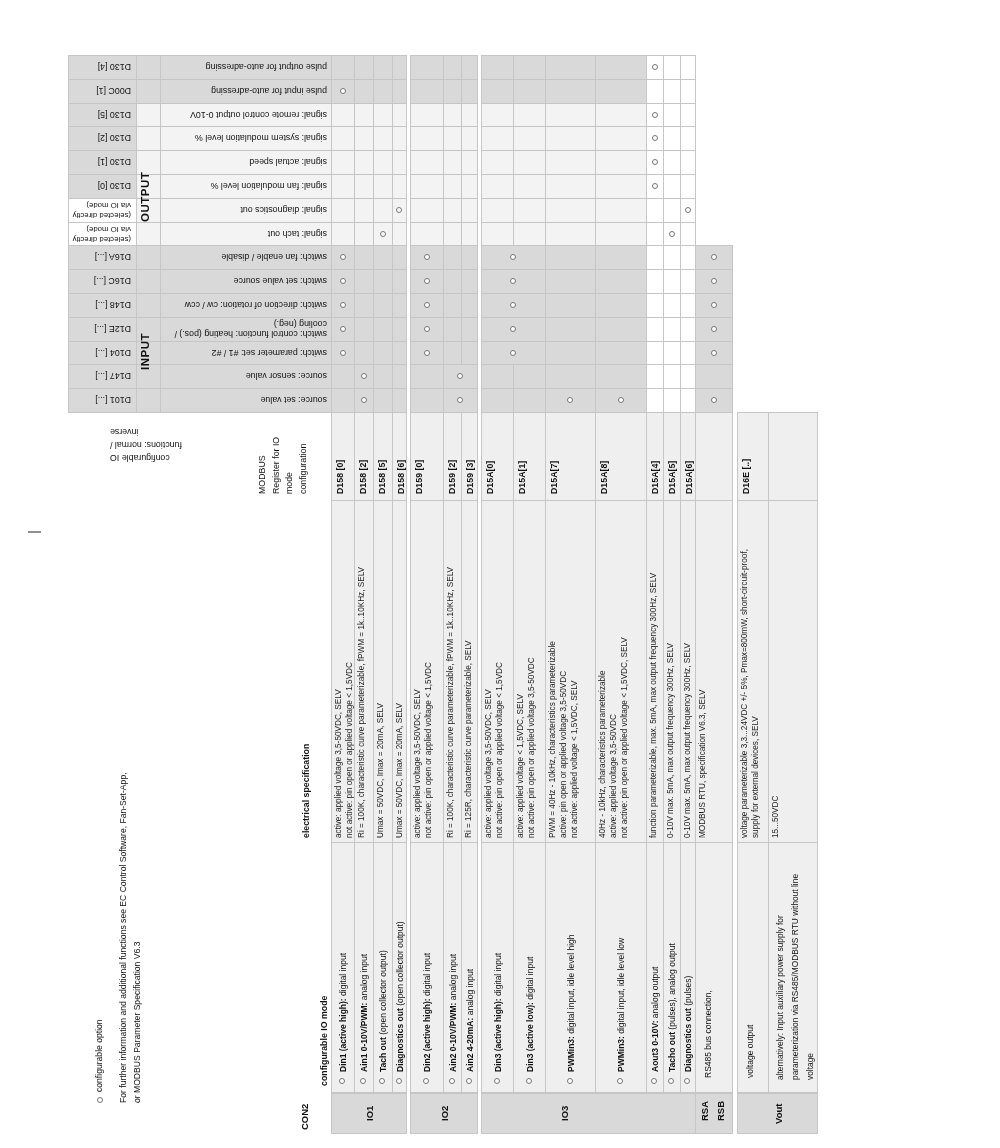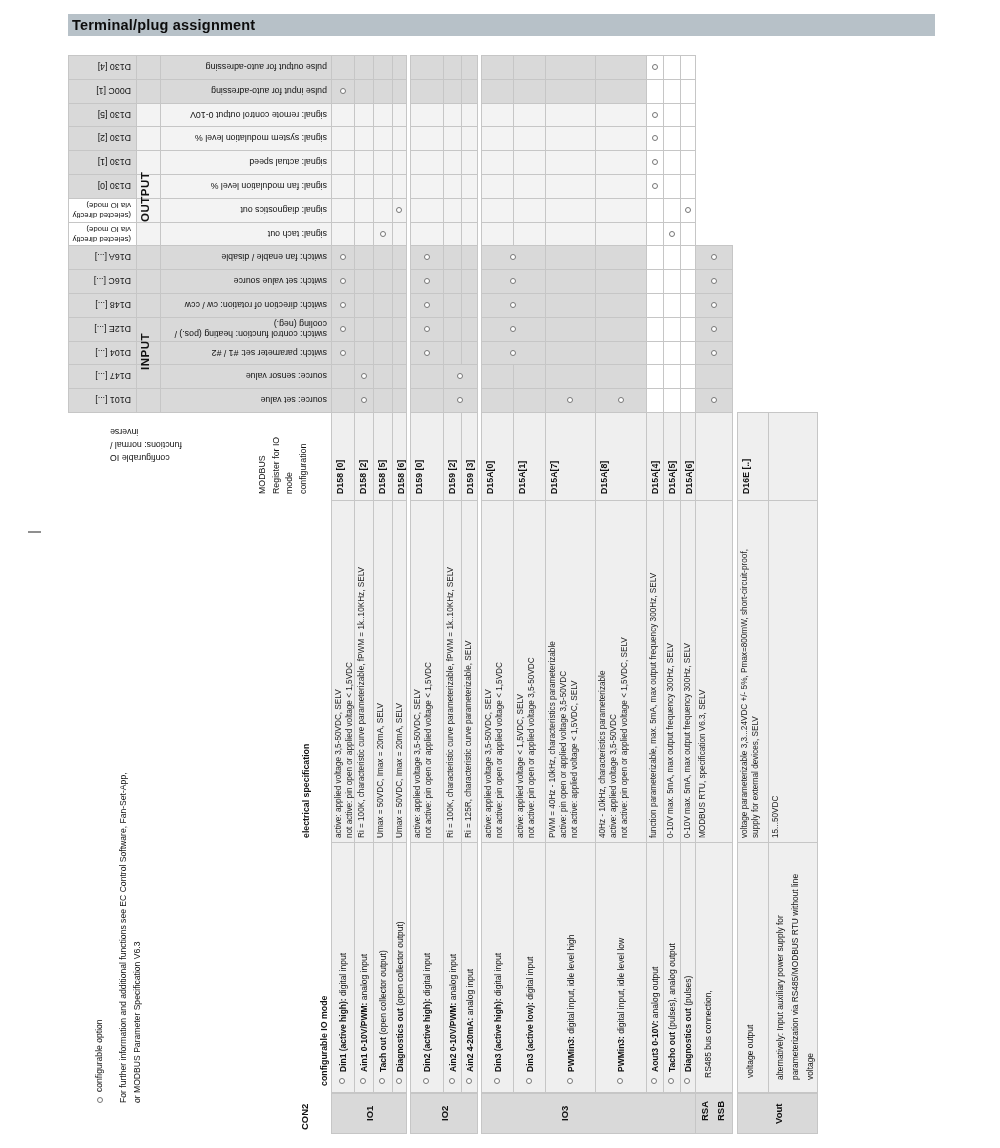--- a/index.html
+++ b/index.html
@@ -17,23 +17,20 @@
   .ring{display:inline-block;width:4px;height:4px;border:1px solid #767676;border-radius:50%;background:#fff;
         vertical-align:middle;}
   .mark{position:absolute;width:4px;height:4px;border:1px solid #767676;border-radius:50%;background:#fff;}
   .foldmark{position:absolute;left:28px;top:531px;width:13px;height:2px;background:#8f8f8f;}
   b{font-weight:bold;}
 </style>
 </head>
 <body>
 
 <div id="app">
-  <div class="titlebar">
-    <span>Terminal/plug assignment</span>
-  </div>
   <div class="foldmark"></div>
   <div id="tbl">
       <div class="cell" style="left: 68px; top: 55px; width: 69px; height: 24.8px; background: rgb(217, 217, 217);"></div>
       <div class="cell" style="left: 136px; top: 55px; width: 25px; height: 24.8px; background: rgb(217, 217, 217);"></div>
       <div class="cell" style="left: 160px; top: 55px; width: 172px; height: 24.8px; background: rgb(217, 217, 217);"></div>
       <div class="ft" style="left: 68px; top: 55px; width: 68px; height: 23.8px; font-size: 8.8px; padding-left: 5px;">
         <div style="line-height: 10px;">D130 [4]</div>
       </div>
       <div class="ft" style="left: 160px; top: 55px; width: 171px; height: 23.8px; font-size: 8.8px; padding-left: 4px;">
         <div style="line-height: 10px;">pulse output for auto-adressing</div>

